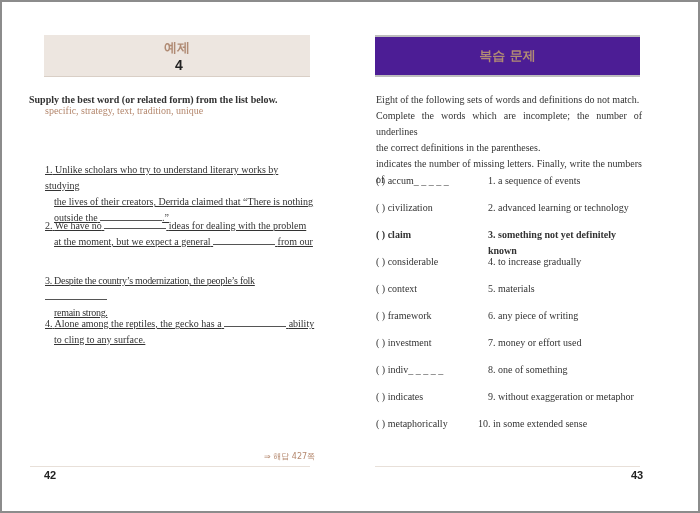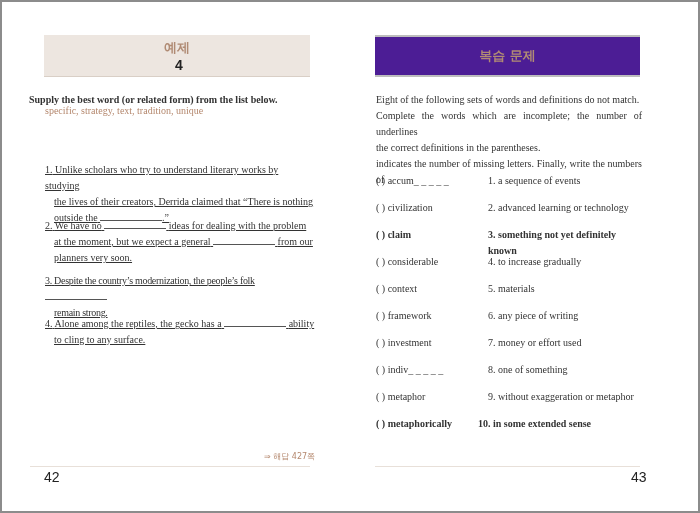--- a/index.html
+++ b/index.html
@@ -10,21 +10,21 @@
          font-family:"DejaVu Sans", sans-serif; font-size:13px; font-weight:bold; }
   .hdr-left { left:44px; width:266px; background:#ede6e0; border-bottom:1px solid #d9cfc6; color:#b08b74;flex-direction:column; }
   .hdr-left .num { color:#222; margin-left:4px; font-family:"Liberation Sans", sans-serif; font-size:14px; }
   .hdr-right { left:375px; width:265px; background:#4c1d95; border-top:2px solid #bdbdbd; border-bottom:2px solid #bdbdbd; height:38px; color:#b08b74; }
   .txt { position:absolute; font-size:10px; line-height:16px; color:#333; }
   .wordlist { color:#b4876d; font-weight:normal; }
   .q { position:absolute; left:45px; width:270px; font-size:10px; line-height:16px;text-decoration:underline; }
   .q .rest { padding-left:9px; display:block; }
   .blank { display:inline-block; width:62px; border-bottom:1px solid #555; height:10px; vertical-align:baseline; }
   .footer-line { position:absolute; top:466px; height:1px; background:#e8e0d9; }
-  .pnum { position:absolute; top:469px; font-family:"Liberation Sans", sans-serif; font-weight:normal; font-size:14px; color:#222; }
+  .pnum { position:absolute; top:469px; font-family:"Liberation Sans", sans-serif; font-weight:bold; font-size:11px; color:#222; }
   .ans { position:absolute; left:264px; top:451px; font-family:"DejaVu Sans", sans-serif; font-size:8px; color:#b4876d; }
   .row { position:absolute; left:376px; width:270px; height:16px; font-size:10px; line-height:16px; }
   .row .word { position:absolute; left:0; }
   .row .defn { position:absolute; left:112px; }
   .row .defn.ten { left:102px; }
 </style>
 </head>
 <body>
 
 <div class="frame"></div>
@@ -41,21 +41,20 @@
   <span>1.</span>
   <span>Unlike scholars who try to understand literary works by studying</span>
   <span class="rest">the lives of their creators, Derrida claimed that “There is nothing</span>
   <span class="rest"><span>outside the</span> <span class="blank"></span><span>.”</span></span>
 </div>
 
 <div class="q" style="top:218px;">
   <span>2.</span>
   <span>We have no</span> <span class="blank"></span> <span>ideas for dealing with the problem</span>
   <span class="rest"><span>at the moment, but we expect a general</span> <span class="blank"></span> <span>from our</span></span>
-  <span class="rest">planners very soon.</span>
 </div>
 
 <div class="q" style="top:273px; letter-spacing:-0.3px;">
   <span>3.</span>
   <span>Despite the country’s modernization, the people’s folk</span> <span class="blank"></span>
   <span class="rest">remain strong.</span>
 </div>
 
 <div class="q" style="top:316px;">
   <span>4.</span>
@@ -105,23 +104,23 @@
     </div>
     <div class="row" style="top: 335px;">
       <span class="word">(   ) investment</span>
       <span class="defn">7. money or effort used</span>
     </div>
     <div class="row" style="top: 362px;">
       <span class="word">(   ) indiv_ _ _ _ _</span>
       <span class="defn">8. one of something</span>
     </div>
     <div class="row" style="top: 389px;">
-      <span class="word">(   ) metaphor</span>
+      <span class="word">(   ) indicates</span>
       <span class="defn">9. without exaggeration or metaphor</span>
     </div>
-    <div class="row" style="top: 416px; font-weight: bold;">
+    <div class="row" style="top: 416px;">
       <span class="word">(   ) metaphorically</span>
       <span class="defn ten">10. in some extended sense</span>
     </div>
   </div>
 
 <div class="footer-line" style="left:375px; width:265px;"></div>
 <div class="pnum" style="left:631px;">43</div>
 
 </body></html>

